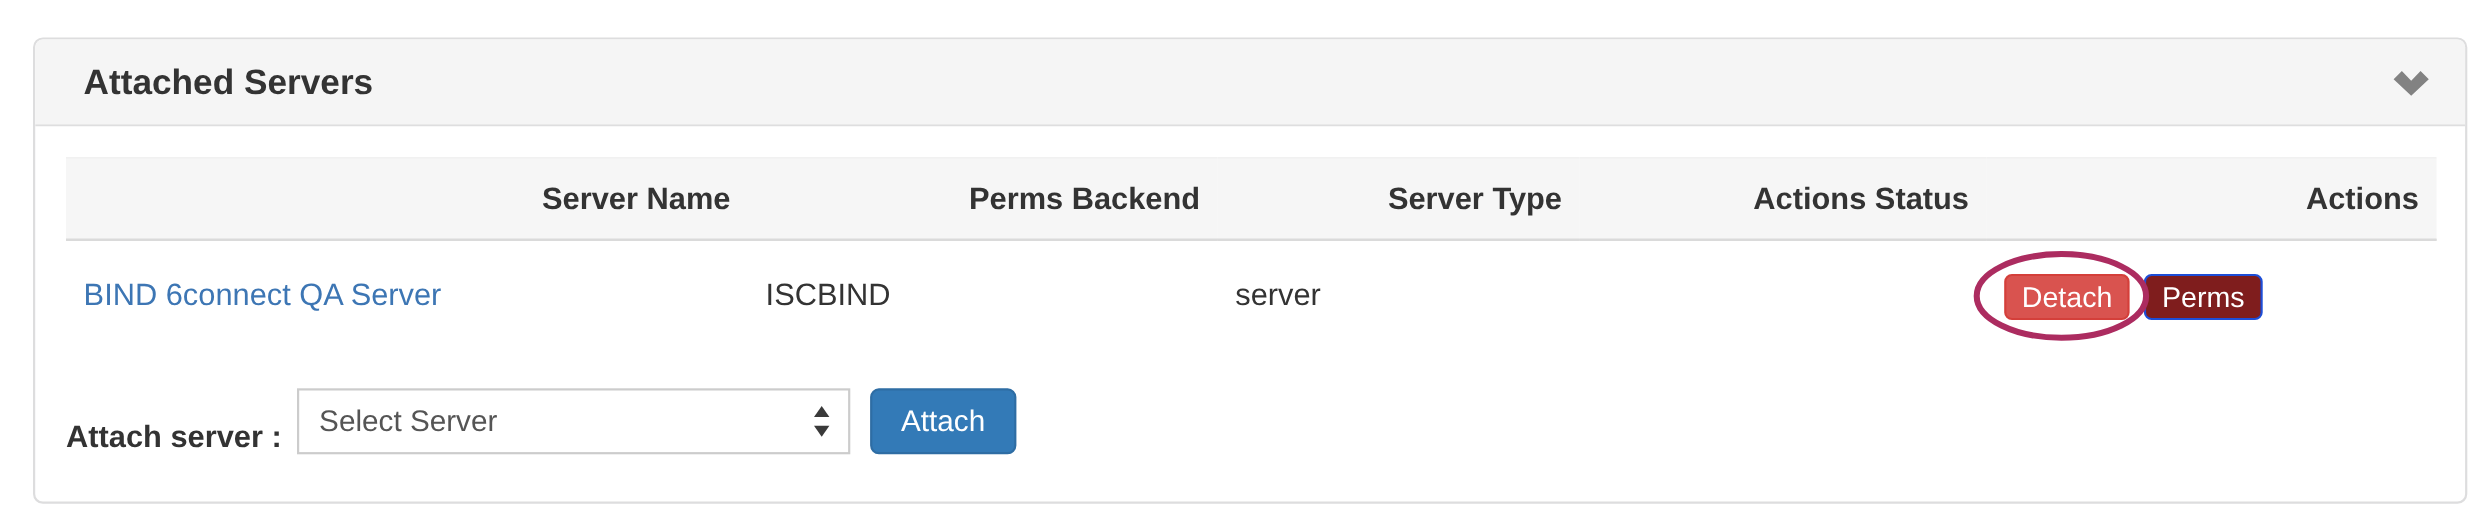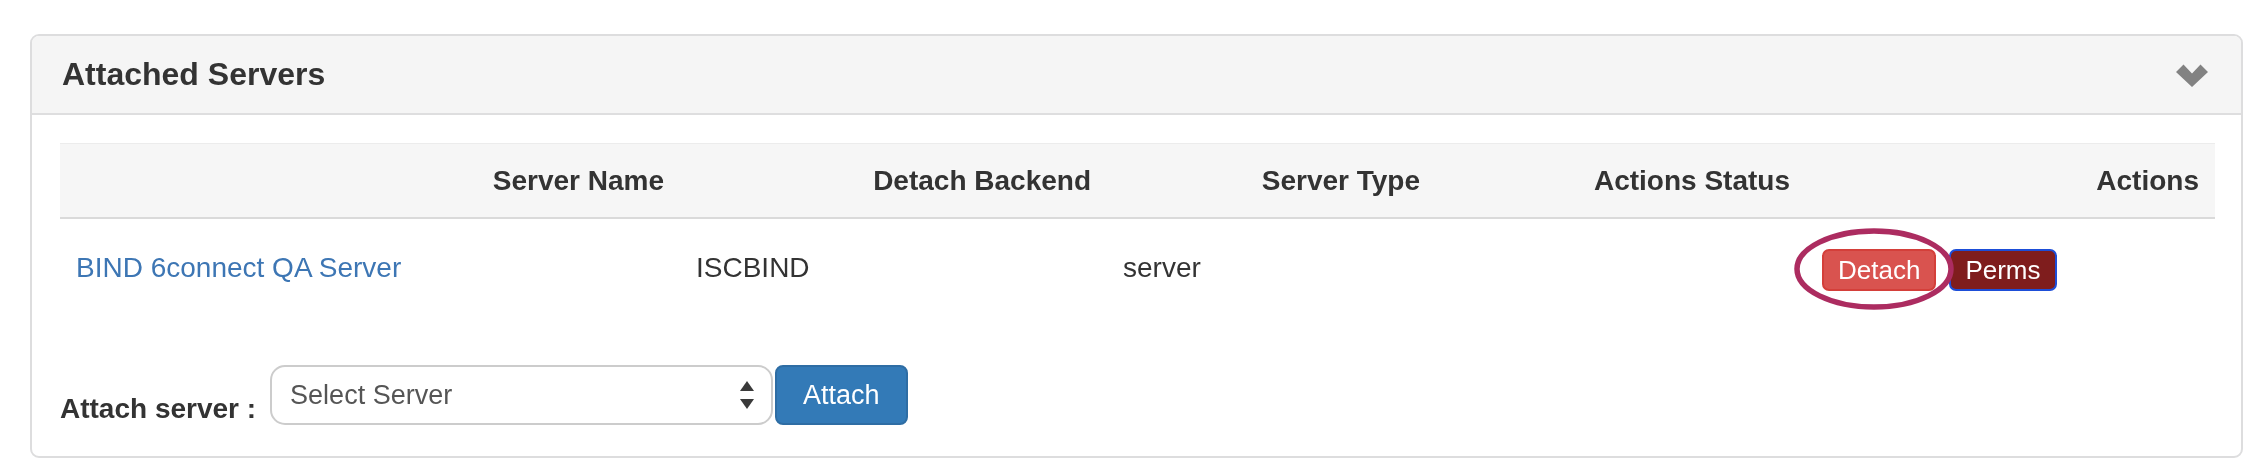--- a/index.html
+++ b/index.html
@@ -19,21 +19,21 @@
     border-radius: 9px;
   }
   .panel-heading {
     position: relative;
     height: 79px;
     background: #f5f5f5;
     border-bottom: 2px solid #dededf;
     border-radius: 7px 7px 0 0;
     display: flex;
     align-items: center;
-    padding-left: 30px;
+    padding-left: 44px;
   }
   .panel-title {
     font-size: 32px;
     font-weight: bold;
     color: #333333;
   }
   .collapse-toggle {
     position: absolute;
     right: 31px; top: 27px;
     width: 36px; height: 25px;
@@ -108,41 +108,40 @@
     font-weight: bold;
     color: #333333;
     margin-right: 14px;
     white-space: nowrap;
   }
   .select-server {
     position: relative;
     width: 503px; height: 60px;
     background: #ffffff;
     border: 2px solid #cccccc;
-    border-radius: 15px;
+    border-radius: 0;
     display: flex;
     align-items: center;
     padding: 0 60px 0 18px;
     cursor: pointer;
-    margin-top: 12px;
   }
   .select-server .select-value {
     font-size: 27px;
     color: #555555;
     white-space: nowrap;
     overflow: hidden;
   }
   .select-arrows {
     position: absolute;
     right: 16px; top: 50%;
     transform: translateY(-50%);
     width: 16px; height: 30px;
   }
   .btn-attach {
-    margin-left: 2px;
+    margin-left: 18px;
     height: 60px;
     background: #337ab7;
     border: 2px solid #2e6da4;
     border-radius: 8px;
     color: #ffffff;
     font-size: 27px;
     padding: 0 26px;
     display: flex;
     align-items: center;
     cursor: pointer;
@@ -171,21 +170,21 @@
       <colgroup>
         <col style="width:620px">
           <col style="width:427px">
           <col style="width:329px">
           <col style="width:370px">
           <col>
       </colgroup>
       <thead>
         <tr>
           <th>Server Name</th>
-          <th>Detach Backend</th>
+          <th>Perms Backend</th>
           <th>Server Type</th>
           <th>Actions Status</th>
           <th>Actions</th>
         </tr>
       </thead>
       <tbody>
         <tr>
           <td>
             <a class="server-link">BIND 6connect QA Server</a>
           </td>

